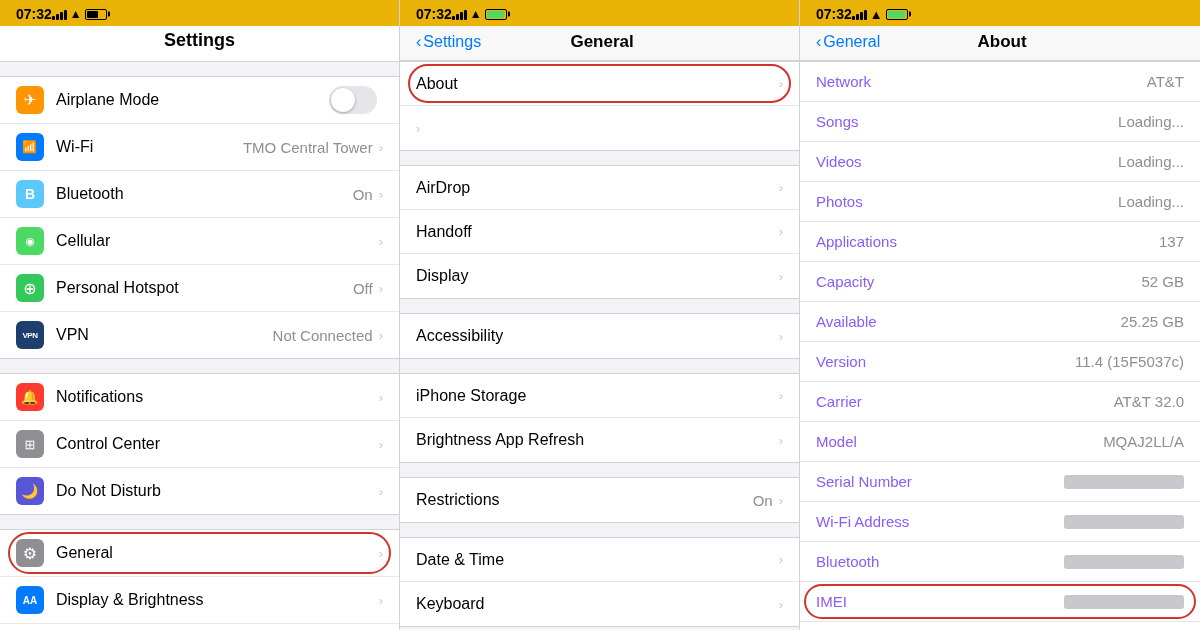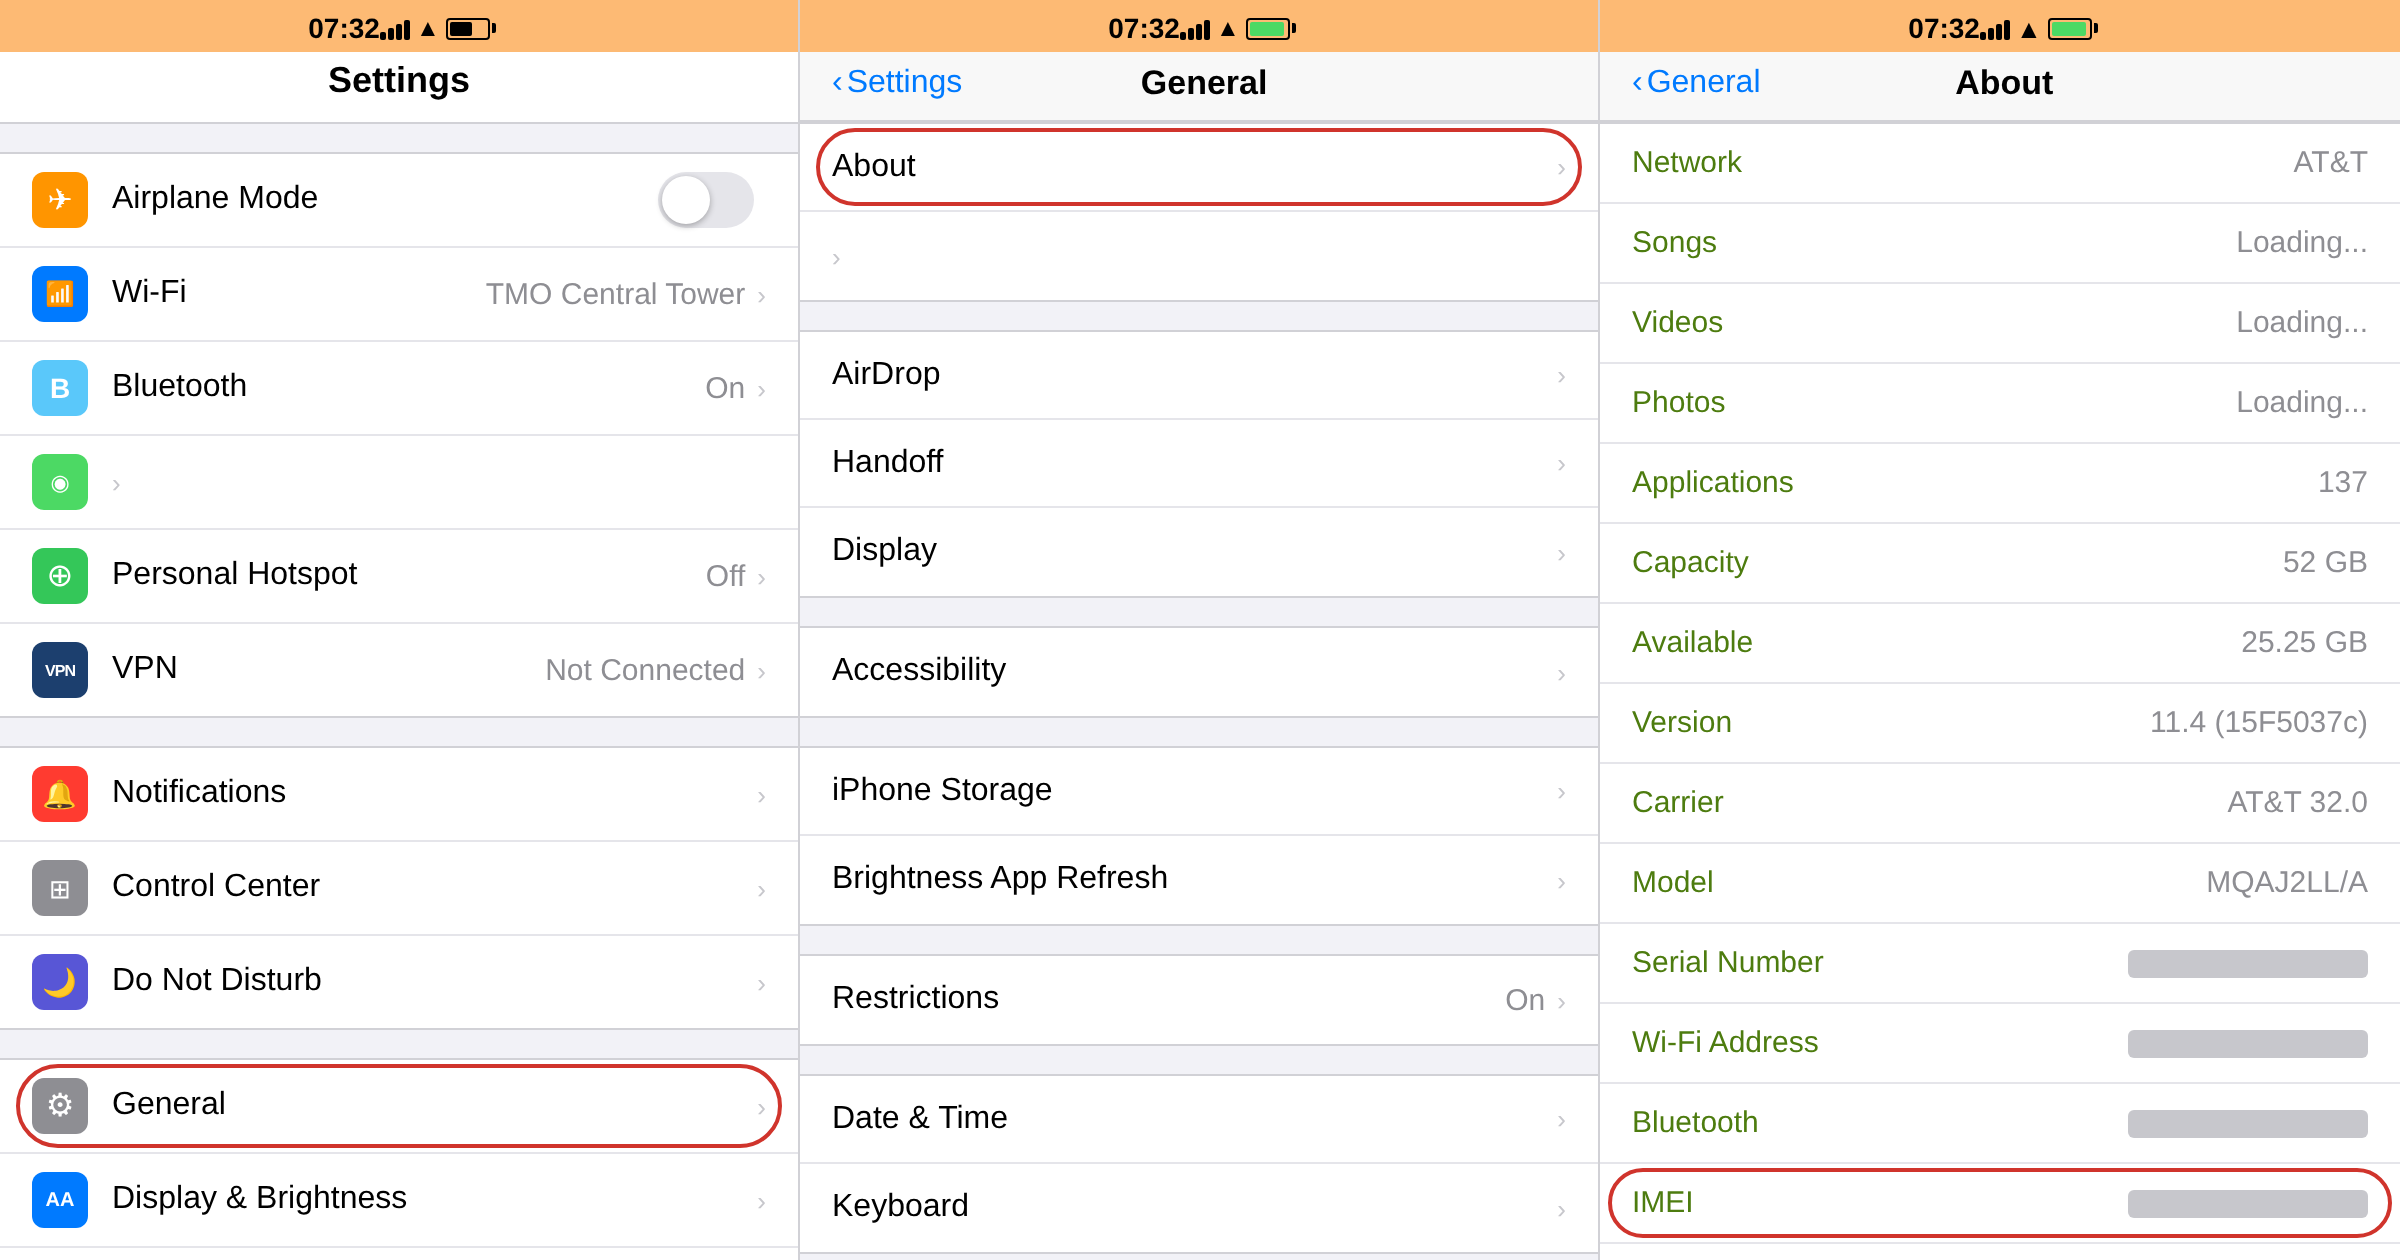--- a/index.html
+++ b/index.html
@@ -17,23 +17,23 @@
       width: 400px;
       height: 630px;
       background: #f2f2f7;
       border-right: 1px solid #d1d1d6;
       display: flex;
       flex-direction: column;
       overflow: hidden;
     }
 
     .status-bar {
-      background: #fdba74;
-      display: flex;
-      justify-content: center;
+      background: #eab308;
+      display: flex;
+      justify-content: flex-start;
       align-items: center;
       padding: 6px 16px 4px;
       font-size: 13px;
       font-weight: 600;
     }
 
     .status-time { font-weight: 700; font-size: 14px; }
 
     .screen-title {
       background: #fff;
@@ -189,21 +189,21 @@
       justify-content: space-between;
       align-items: center;
       padding: 10px 16px;
       border-bottom: 1px solid #e5e5ea;
       background: #fff;
       min-height: 40px;
     }
 
     .about-label {
       font-size: 15px;
-      color: #4d7c0f;
+      color: #8b5cf6;
     }
 
     .about-value {
       font-size: 15px;
       color: #8e8e93;
       text-align: right;
     }
 
     .about-value.redacted {
       width: 120px;
@@ -312,20 +312,21 @@
         <span class="chevron">›</span>
       </div>
       <div class="settings-item">
         <div class="item-icon icon-blue2" style="font-weight:700; font-size:14px;">B</div>
         <span class="item-label">Bluetooth</span>
         <span class="item-value">On</span>
         <span class="chevron">›</span>
       </div>
       <div class="settings-item">
         <div class="item-icon icon-green" style="font-size:11px;">◉</div>
+        <span class="item-label">Cellular</span>
         <span class="chevron">›</span>
       </div>
       <div class="settings-item">
         <div class="item-icon icon-green2" style="font-size:16px;">⊕</div>
         <span class="item-label">Personal Hotspot</span>
         <span class="item-value">Off</span>
         <span class="chevron">›</span>
       </div>
       <div class="settings-item">
         <div class="item-icon icon-darkblue" style="font-size:8px; font-weight:700; letter-spacing:-0.5px;">VPN</div>

